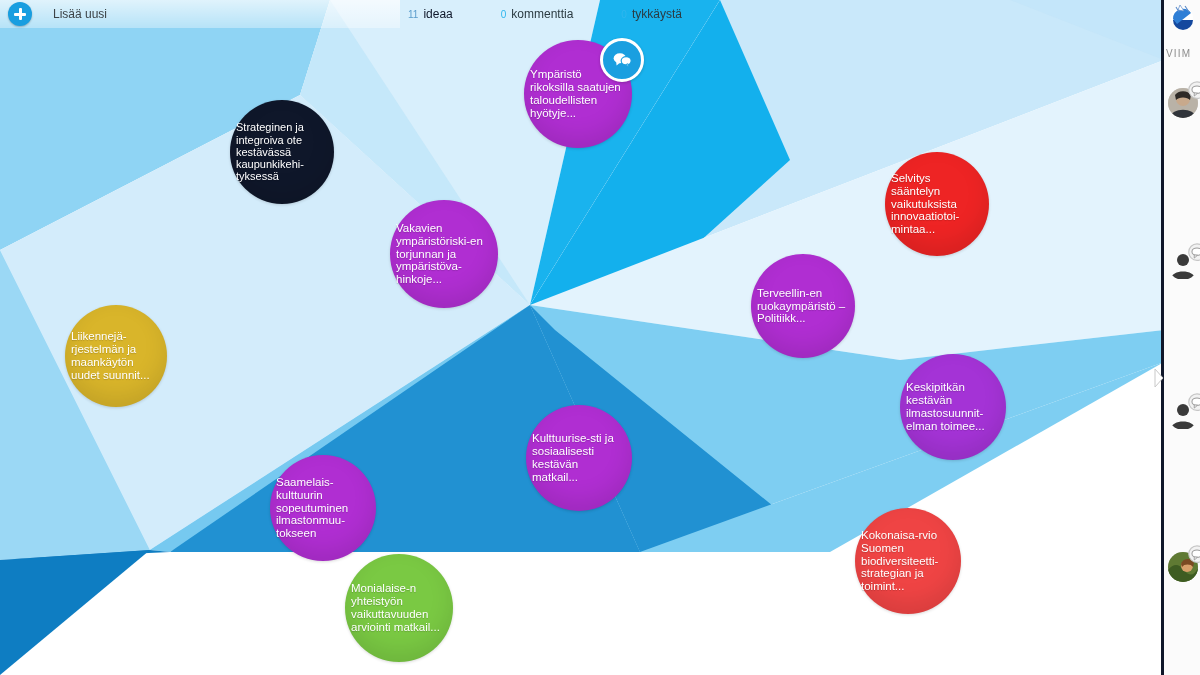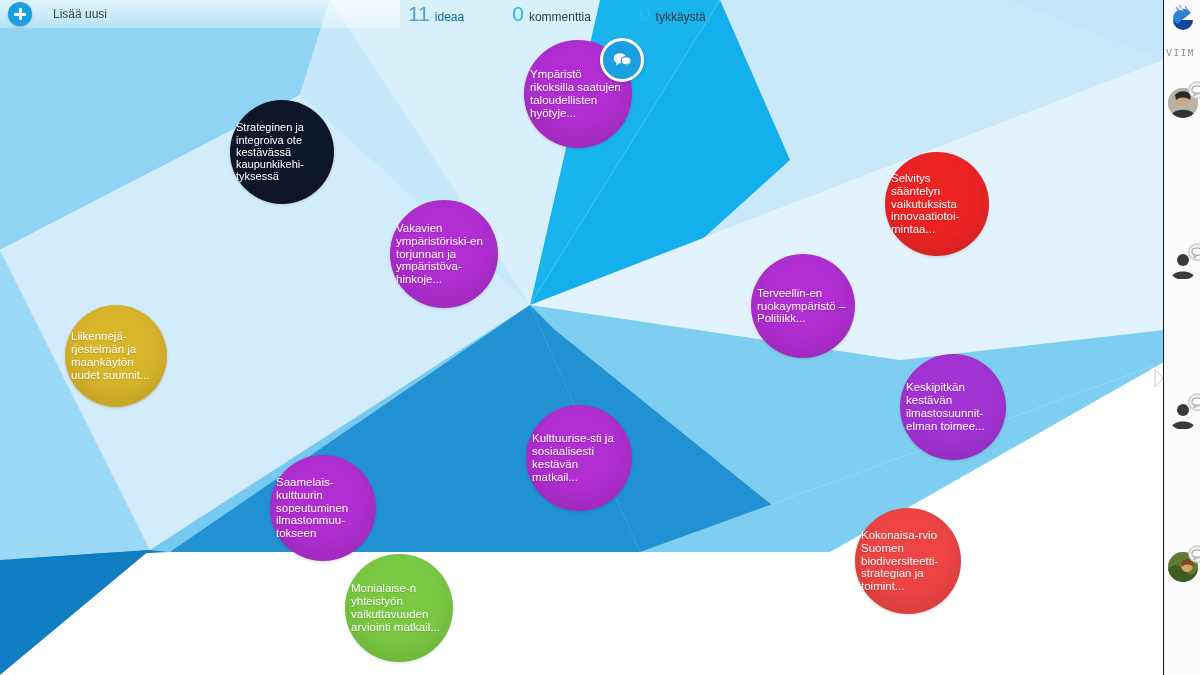--- a/index.html
+++ b/index.html
@@ -93,27 +93,27 @@
     pointer-events: auto;
   }
   .counter {
     display: flex;
     align-items: baseline;
     gap: 5px;
     margin-right: 48px;
     cursor: default;
   }
   .counter .num {
-    font-size: 21px;
+    font-size: 10px;
     color: #6d7578;
   }
   .counter.active .num { color: #5b9dcb; }
   .counter .lbl {
     font-size: 12px;
-    color: #0369a1;
+    color: #0f172a;
   }
   .counter.dim .num { color: #2fb6ee; }
   .counter.dim .lbl { color: #2b3b42; }
 
   #recent {
     position: absolute;
     right: 8px; top: 0;
     height: 28px;
     display: flex;
     align-items: center;
@@ -168,24 +168,23 @@
     box-shadow: 0 1px 3px rgba(0,0,0,.2);
   }
 
   
   #rightpanel {
     position: absolute;
     right: 0; top: 0;
     width: 36px;
     height: 675px;
     background: #fbfbfb;
-    border-left: 1px solid #0f172a;
+    border-left: 3px solid #0f172a;
     z-index: 50;
     overflow: hidden;
-    font-family: Liberation Mono, monospace;
   }
   #panel-logo {
     position: absolute;
     left: 3px; top: 2px;
     width: 30px; height: 30px;
   }
   #panel-title {
     position: absolute;
     left: 2px; top: 48px;
     width: 36px;

